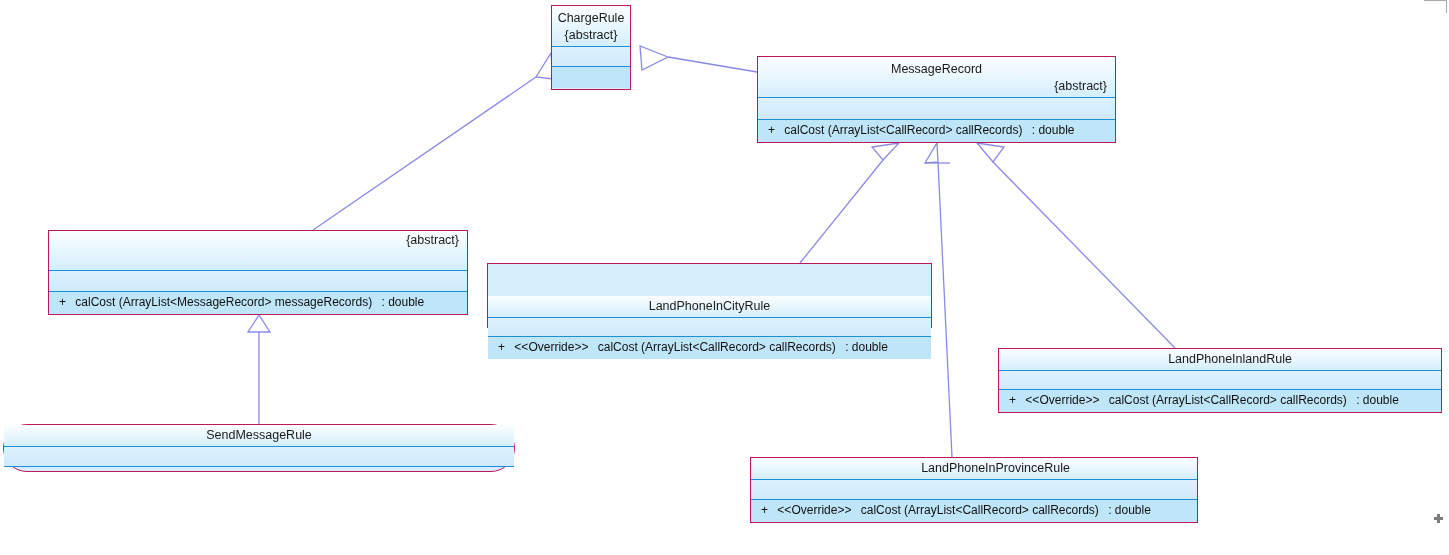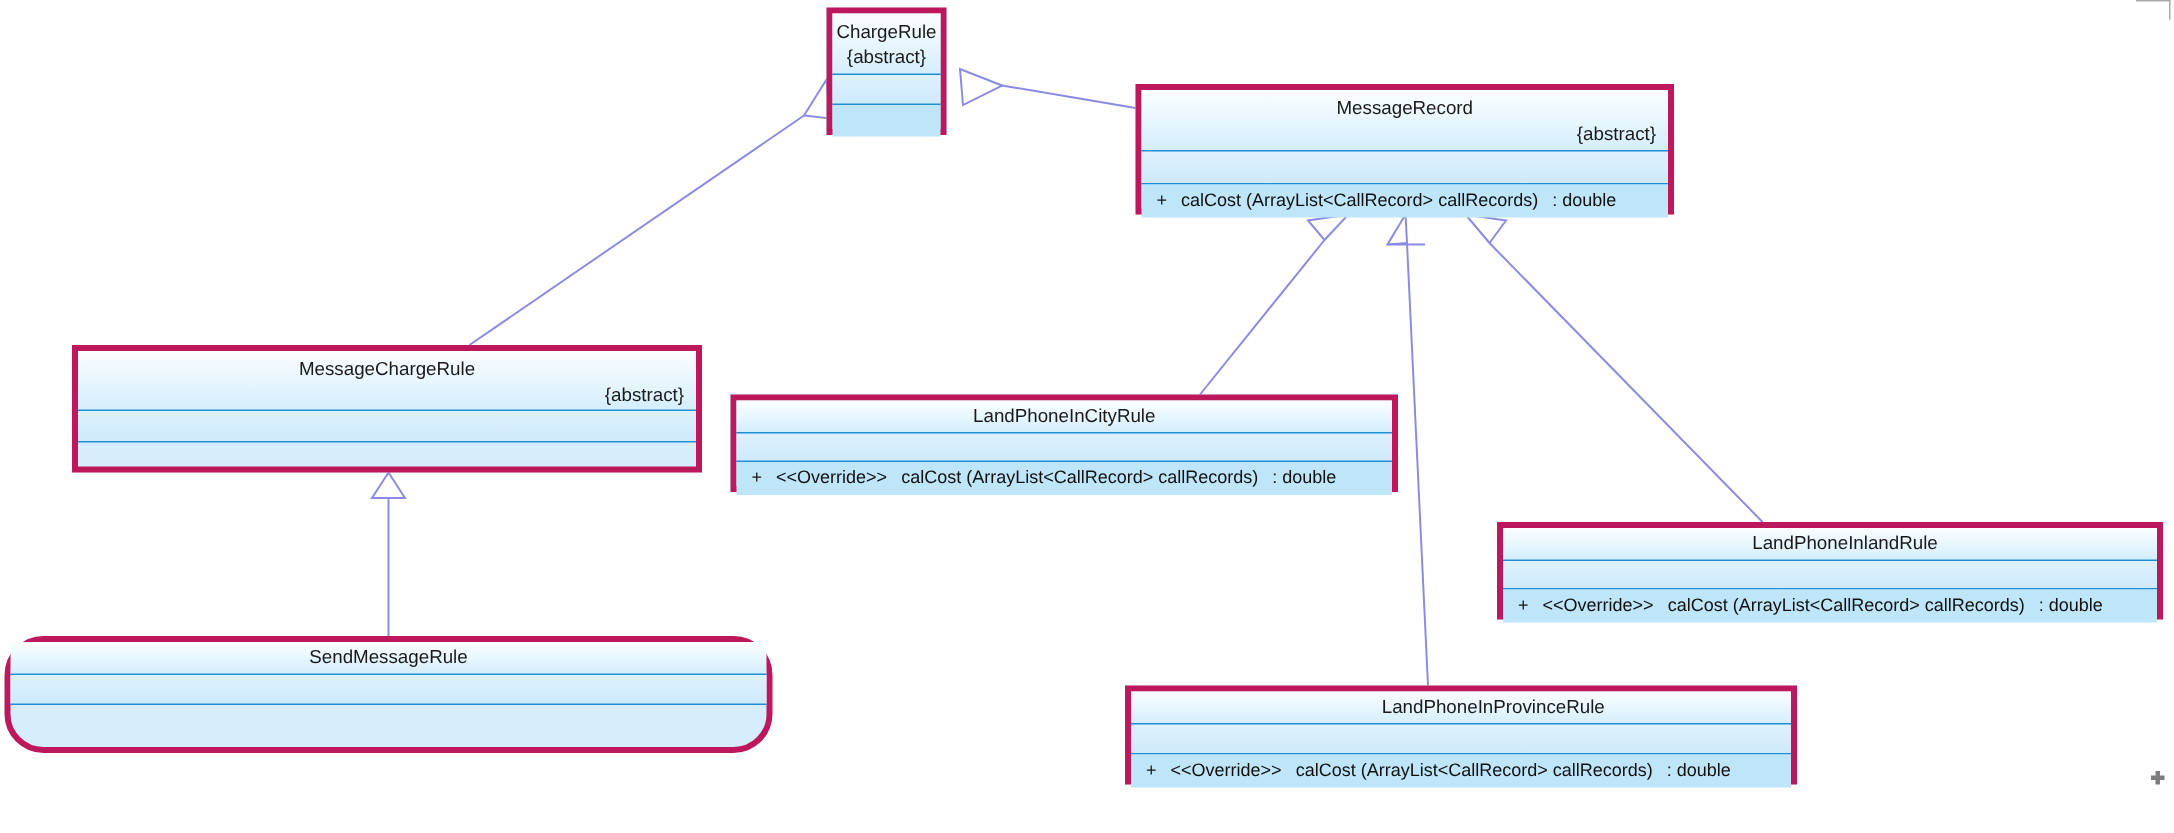--- a/index.html
+++ b/index.html
@@ -12,21 +12,21 @@
     width: 1449px;
     height: 555px;
     background: #ffffff;
     font-family: "Liberation Sans", sans-serif;
     overflow: hidden;
   }
   
   .uml-class {
     position: absolute;
     box-sizing: border-box;
-    border: 4px solid #be185d;
+    border: 1px solid #be185d;
     background: #d6eefc;
     z-index: 5;
   }
   .uml-header {
     position: relative;
     box-sizing: border-box;
     background: linear-gradient(to bottom, #fbfeff 0%, #eaf7fe 45%, #d4eefc 100%);
     border-bottom: 1px solid #1e8fd5;
     padding: 0;
   }
@@ -155,28 +155,32 @@
     <div class="uml-attrs"></div>
     <div class="uml-ops">
       <span class="op-vis">+</span>
       <span>calCost (ArrayList&lt;CallRecord&gt; callRecords)</span>
       <span class="op-ret">: double</span>
     </div>
   </div>
 
   <div class="uml-class" style="left:48px; top:230px; width:420px; height:85px;">
     <div class="uml-header" style="height:40px;">
-      <div class="uml-name">MessageChargeRule</div>
       <div class="uml-abstract">{abstract}</div>
     </div>
     <div class="uml-attrs" style="height:21px;"></div>
+    <div class="uml-ops">
+      <span class="op-vis">+</span>
+      <span>calCost (ArrayList&lt;MessageRecord&gt; messageRecords)</span>
+      <span class="op-ret">: double</span>
+    </div>
   </div>
 
   <div class="uml-class" style="left:487px; top:263px; width:445px; height:65px;">
-    <div class="uml-header" style="height:22px;">
+    <div class="uml-header" style="height:22px;margin-top:32px;">
       <div class="uml-name" style="padding-top:2px;">LandPhoneInCityRule</div>
     </div>
     <div class="uml-attrs" style="height:19px;"></div>
     <div class="uml-ops">
       <span class="op-vis">+</span>
       <span class="op-stereo">&lt;&lt;Override&gt;&gt;</span>
       <span>calCost (ArrayList&lt;CallRecord&gt; callRecords)</span>
       <span class="op-ret">: double</span>
     </div>
   </div>
@@ -187,21 +191,21 @@
     </div>
     <div class="uml-attrs" style="height:19px;"></div>
     <div class="uml-ops">
       <span class="op-vis">+</span>
       <span class="op-stereo">&lt;&lt;Override&gt;&gt;</span>
       <span>calCost (ArrayList&lt;CallRecord&gt; callRecords)</span>
       <span class="op-ret">: double</span>
     </div>
   </div>
 
-  <div class="uml-class" style="left:3px; top:424px; width:512px; height:78px;border-radius:26px;">
+  <div class="uml-class" style="left:3px; top:424px; width:512px; height:48px;border-radius:26px;">
     <div class="uml-header" style="height:22px;">
       <div class="uml-name" style="padding-top:2px;">SendMessageRule</div>
     </div>
     <div class="uml-attrs" style="height:20px;"></div>
   </div>
 
   <div class="uml-class" style="left:750px; top:457px; width:448px; height:66px;">
     <div class="uml-header" style="height:22px;">
       <div class="uml-name" style="padding-top:2px;padding-left:43px;">LandPhoneInProvinceRule</div>
     </div>

